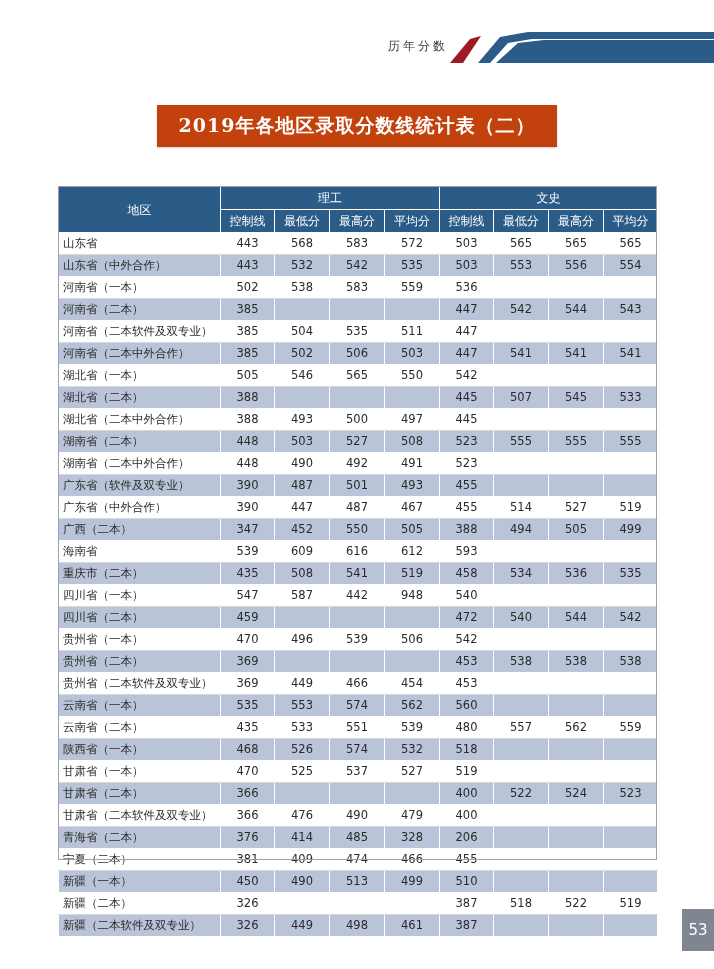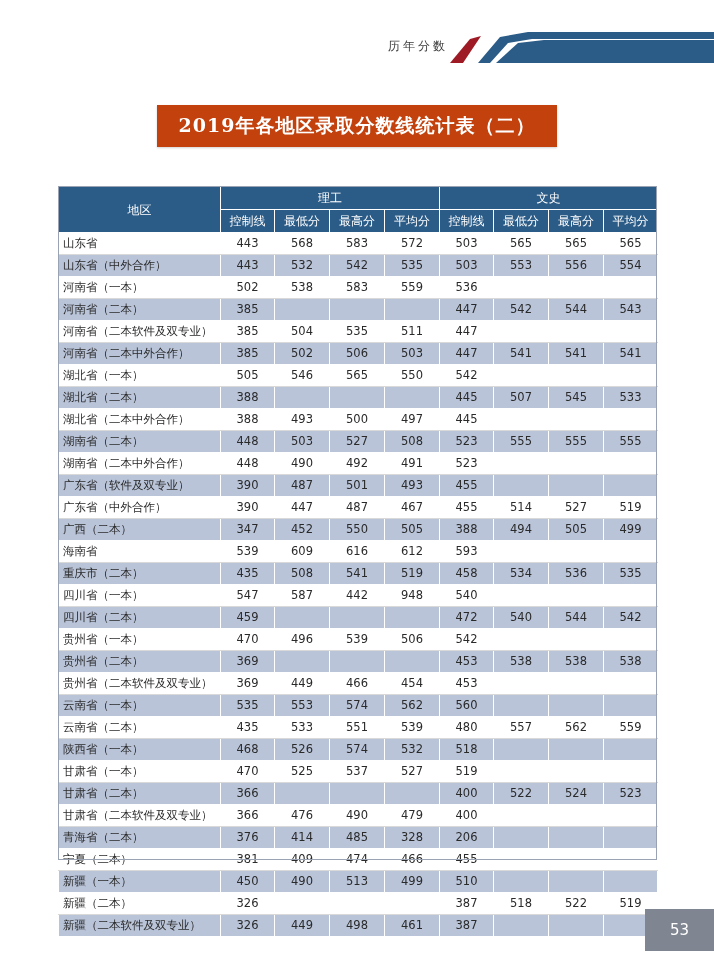--- a/index.html
+++ b/index.html
@@ -144,21 +144,21 @@
     height: 672px;
     border: 1px solid #9aa3b4;
     pointer-events: none;
   }
 
   
   .page-number-box {
     position: absolute;
     right: 0;
     bottom: 18px;
-    width: 69px;
+    width: 32px;
     height: 42px;
     background: #808691;
     display: flex;
     align-items: center;
     justify-content: center;
   }
   .page-number-text {
     color: #ffffff;
     font-size: 15px;
     font-family: "DejaVu Sans", "Liberation Sans", sans-serif;

